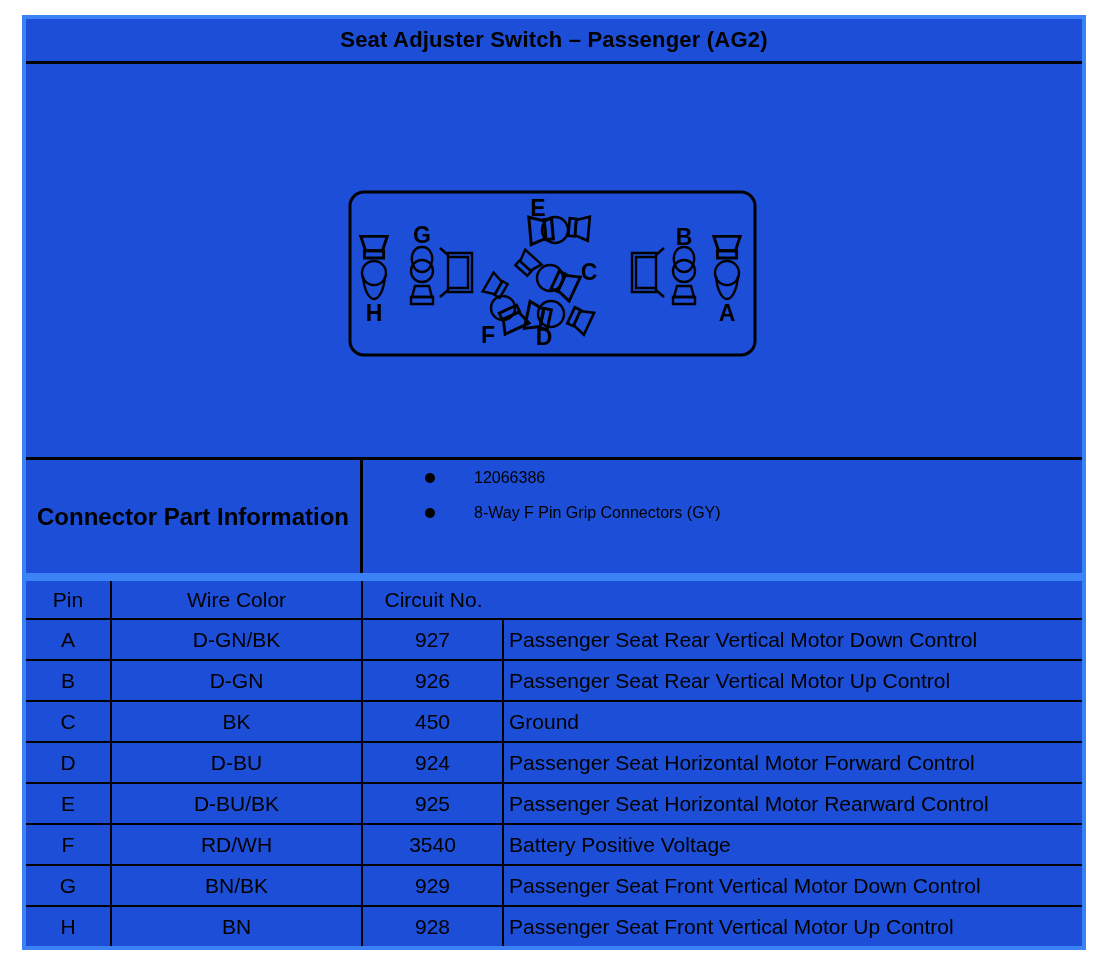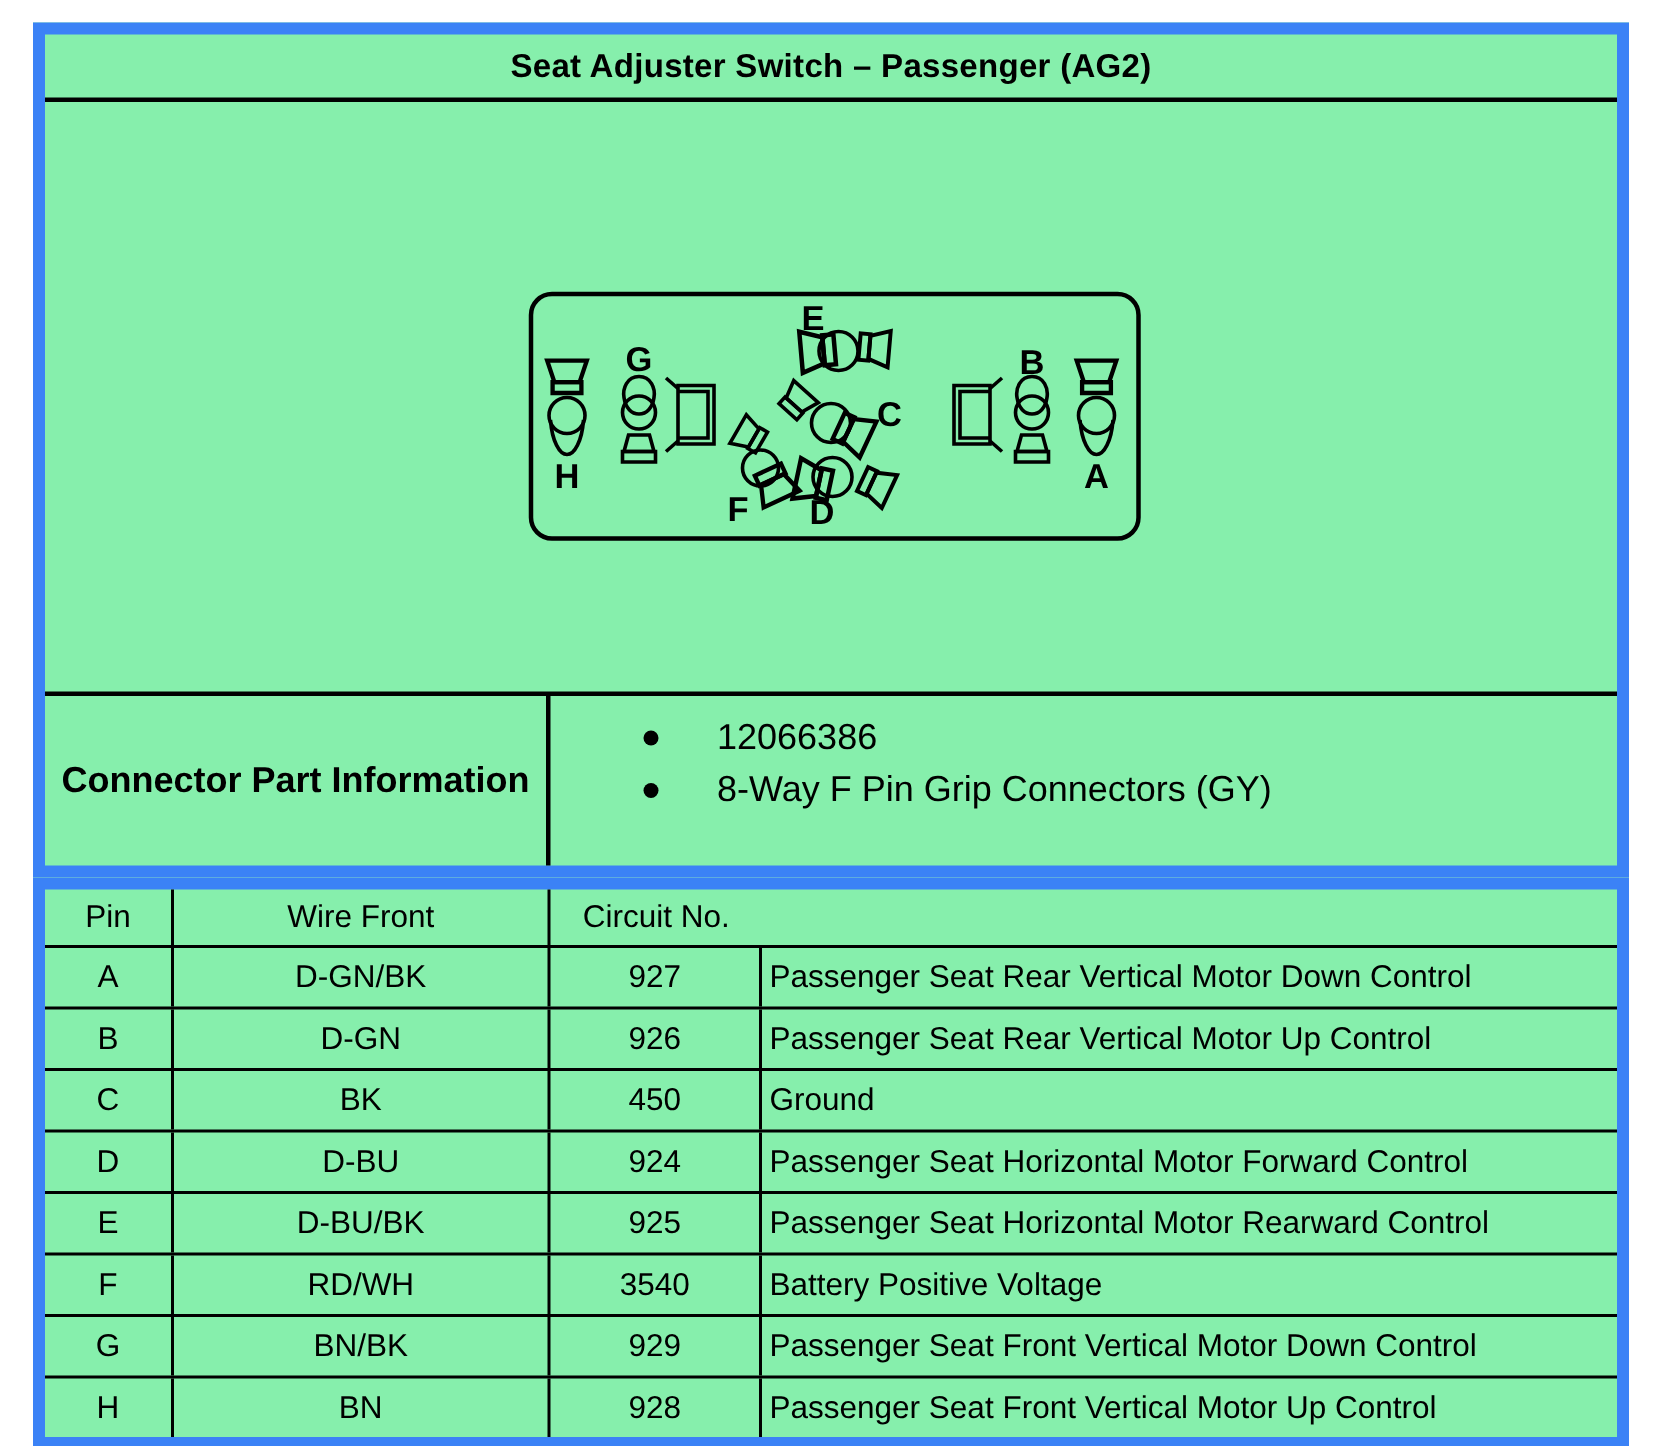--- a/index.html
+++ b/index.html
@@ -1,28 +1,28 @@
 <!DOCTYPE html>
 <html><head>
 <meta charset="utf-8">
 <style>
   html,body { margin:0; padding:0; background:#ffffff; }
   body { width:1120px; height:964px; position:relative; font-family:"Liberation Sans", sans-serif; color:#000; }
   .doc { position:absolute; left:22px; top:15px; width:1064px; }
-  .tbl { border:8px solid #3b82f6; box-sizing:border-box; background:#86efac; }
+  .tbl { border:4px solid #3b82f6; box-sizing:border-box; background:#1d4ed8; }
 
   
   .title-row { height:42px; border-bottom:3px solid #000; display:flex; align-items:center; justify-content:center;
                font-size:22px; font-weight:bold; letter-spacing:0.2px; }
   .diagram-row { height:393px; position:relative; }
   .connector-svg { position:absolute; left:322px; top:126px; }
   .partinfo-row { border-top:3px solid #000; display:flex; height:113px; }
   .pi-label { width:337px; flex:0 0 337px; border-right:3px solid #000; box-sizing:border-box;
               display:flex; align-items:center; justify-content:center; font-weight:bold; font-size:24px; }
-  .pi-content { flex:1; padding-top:10px; font-size:24px; }
+  .pi-content { flex:1; font-size:16px; }
   ul.bullets { list-style:none; margin:0; padding:0; }
   ul.bullets li { position:relative; padding-left:111px; line-height:35px; }
   ul.bullets li .dot { position:absolute; left:62px; top:13px; width:10px; height:10px; background:#000; border-radius:50%; }
 
   
   .pin-table { margin-top:0; }
   .prow { display:grid; grid-template-columns:86px 251px 141px 1fr; border-bottom:2px solid #000; }
   .prow:last-child { border-bottom:none; }
   .cell { border-right:2px solid #000; height:39px; box-sizing:border-box; display:flex; align-items:center;
           justify-content:center; font-size:21px; overflow:hidden; white-space:nowrap; }
@@ -128,21 +128,21 @@
           <li><span class="dot"></span><span>12066386</span></li>
           <li><span class="dot"></span><span>8-Way F Pin Grip Connectors (GY)</span></li>
         </ul>
       </div>
     </div>
   </div>
 
   <div class="tbl pin-table">
     <div class="prow header">
       <div class="cell">Pin</div>
-      <div class="cell">Wire Front</div>
+      <div class="cell">Wire Color</div>
       <div class="cell">Circuit No.</div>
     </div>
 
     <div class="prow">
       <div class="cell">A</div>
       <div class="cell">D-GN/BK</div>
       <div class="cell">927</div>
       <div class="cell func">Passenger Seat Rear Vertical Motor Down Control</div>
     </div>
     <div class="prow">

